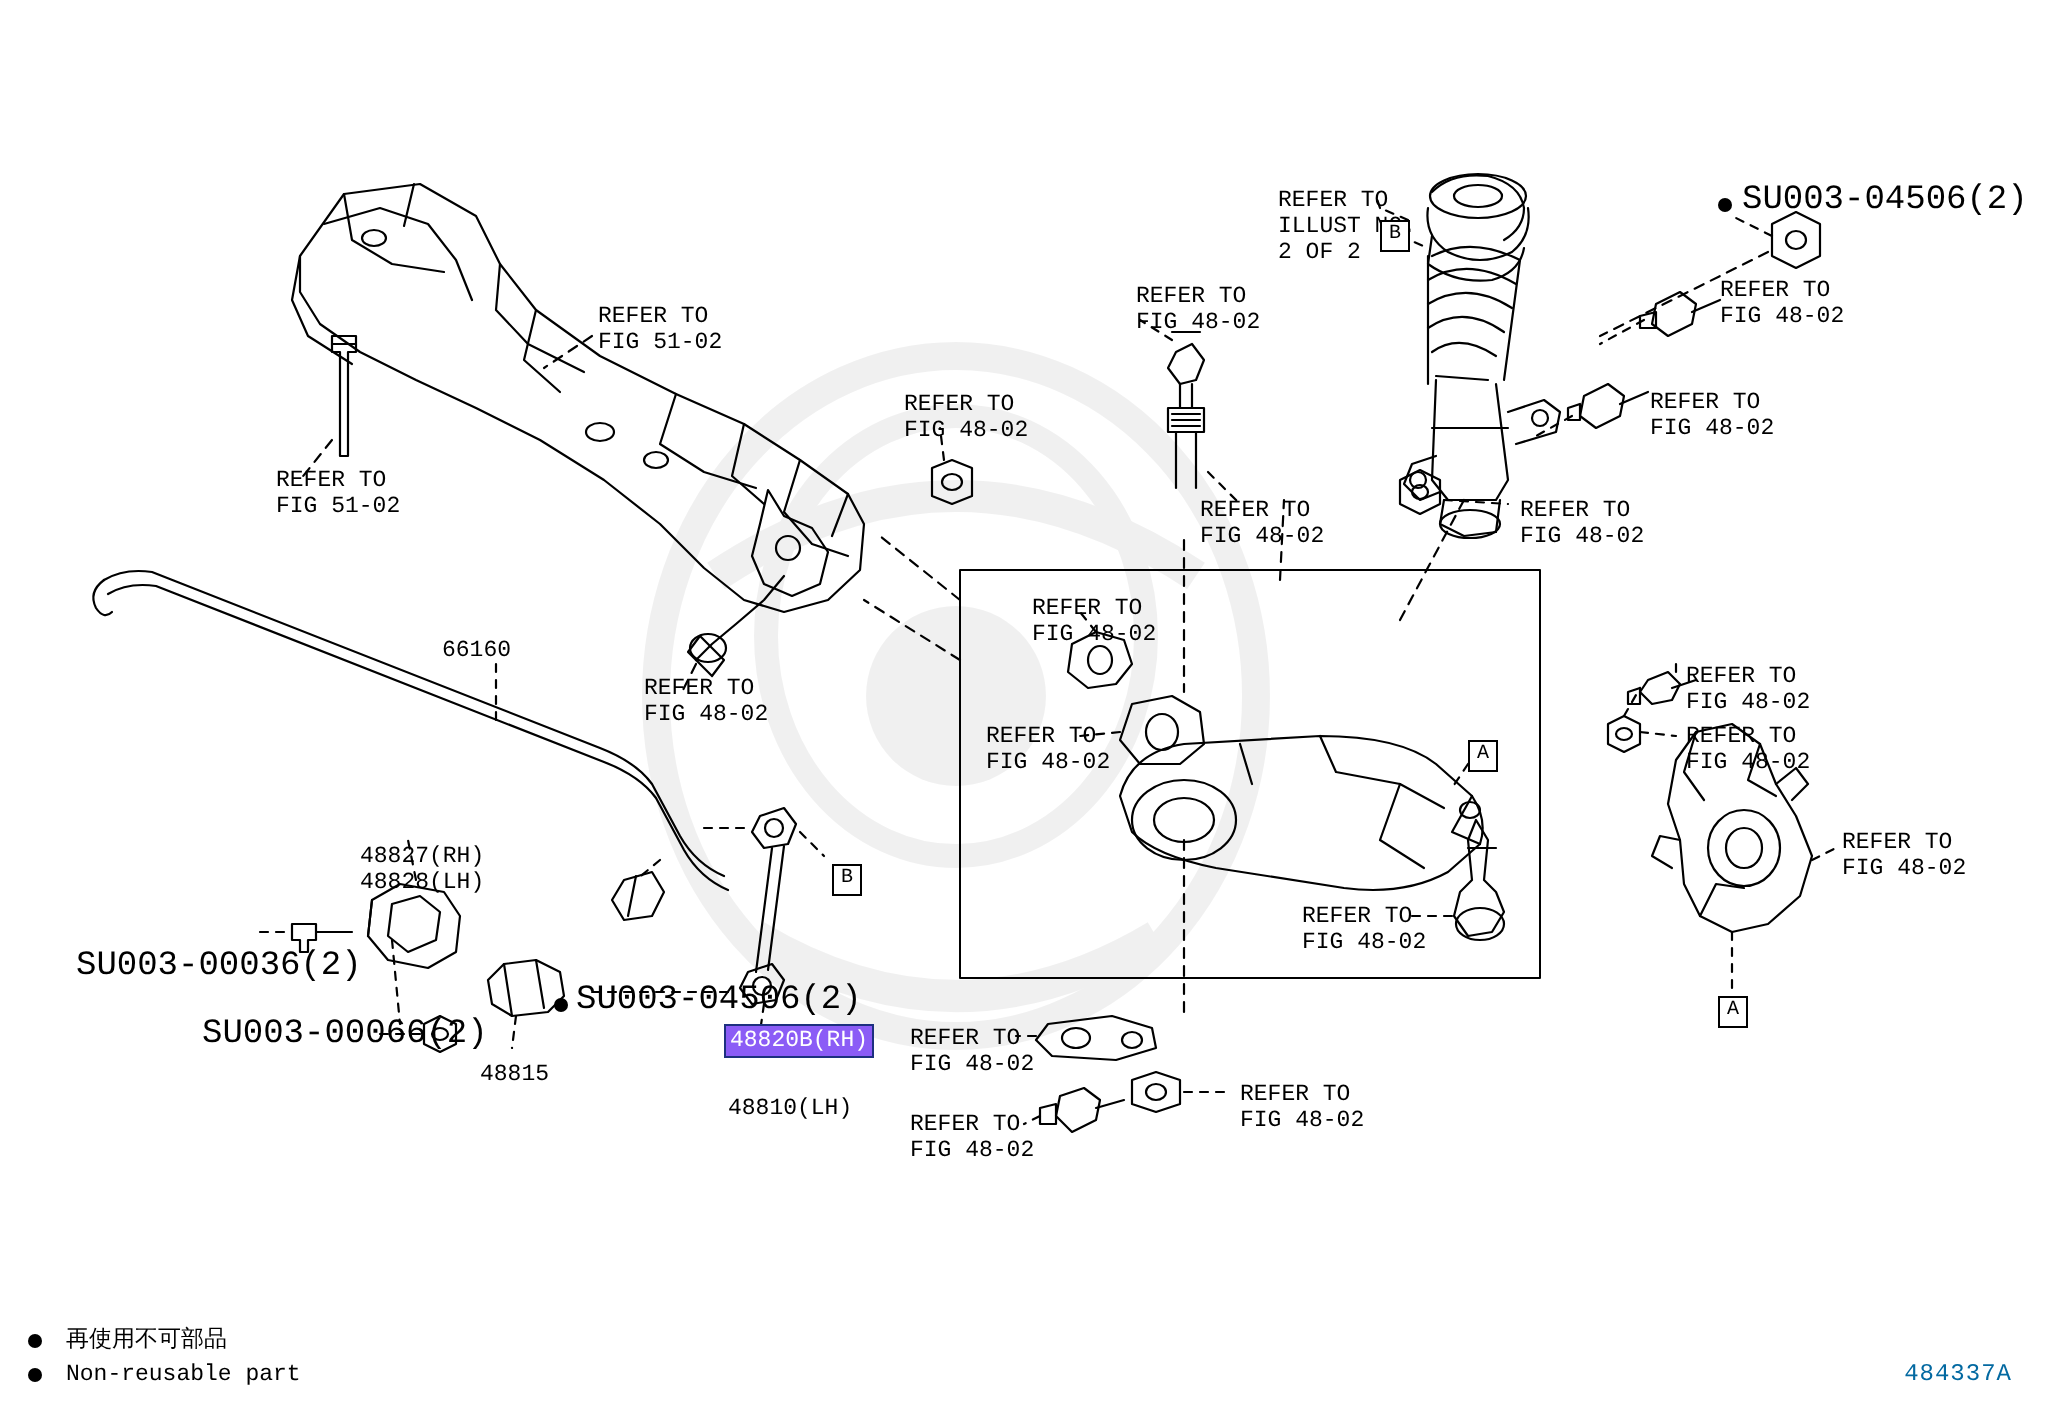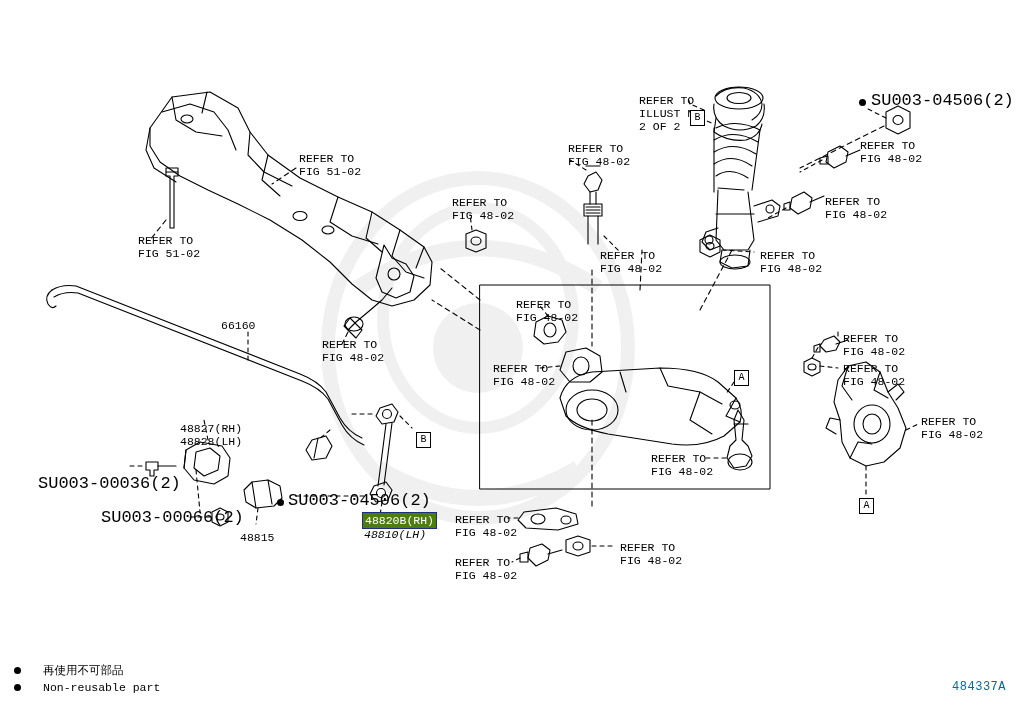--- a/index.html
+++ b/index.html
@@ -28,21 +28,21 @@
     line-height: 13px;
     color: #000000;
     white-space: pre;
     letter-spacing: 0px;
   }
   .lbl.small {
     font-size: 17px;
     line-height: 12.5px;
   }
   .highlight {
-    background: #4d7c0f;
+    background: #8b5cf6;
     color: #ffffff;
     padding: 1px 2px 1px 2px;
     border: 1px solid #1d3080;
   }
   .boxref {
     position: absolute;
     border: 1px solid #000;
     width: 13px;
     height: 14px;
     font-family: "Liberation Mono", "DejaVu Sans Mono", monospace;
@@ -65,21 +65,21 @@
     position: absolute;
     left: 14px;
     top: 662px;
     font-size: 11.5px;
     line-height: 17px;
     color: #000;
   }
   #legend .row {
     display: flex;
     align-items: center;
-    gap: 22px;
+    gap: 12px;
   }
   #legend .row .dot { margin-right: 0; }
   #figcode {
     position: absolute;
     right: 18px;
     top: 680px;
     font-size: 12px;
     color: #0369a1;
     letter-spacing: 0.5px;
   }
@@ -408,21 +408,21 @@
   <div class="lbl small" style="left:38px; top:458px;margin-top:20px;">SU003-00036(2)</div>
   <div class="lbl small" style="left:101px; top:512px;">SU003-00066(2)</div>
   <div class="lbl" style="left:240px; top:531px;">48815</div>
   <div class="lbl small" style="left:288px; top:495px;">SU003-04506(2)</div>
   <div class="lbl small" style="left:871px; top:95px;">SU003-04506(2)</div>
 
   <span class="dot" style="position:absolute; left:859px; top:99px;"></span>
   <span class="dot" style="position:absolute; left:277px; top:499px;"></span>
 
   <div class="lbl highlight" style="left:362px; top:512px;">48820B(RH)</div>
-  <div class="lbl" style="left:364px; top:528px;font-style:italic;">48810(LH)</div>
+  <div class="lbl" style="left:364px; top:548px;">48810(LH)</div>
 
   <div class="boxref" style="left:690px; top:110px;">B</div>
   <div class="boxref" style="left:734px; top:370px;">A</div>
   <div class="boxref" style="left:416px; top:432px;">B</div>
   <div class="boxref" style="left:859px; top:498px;">A</div>
 
   <div id="legend">
     <div class="row">
       <span class="dot"></span>
       <span>再使用不可部品</span>

